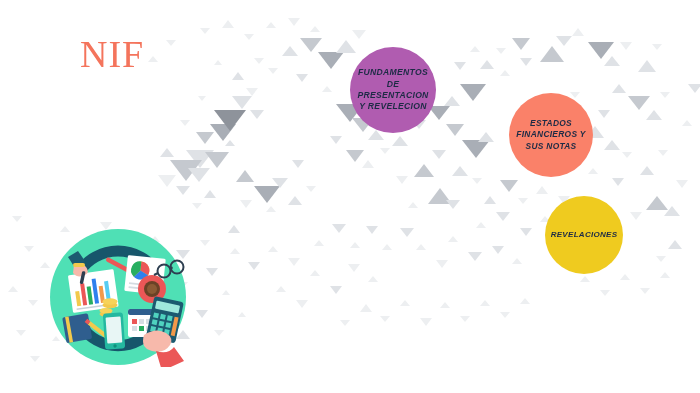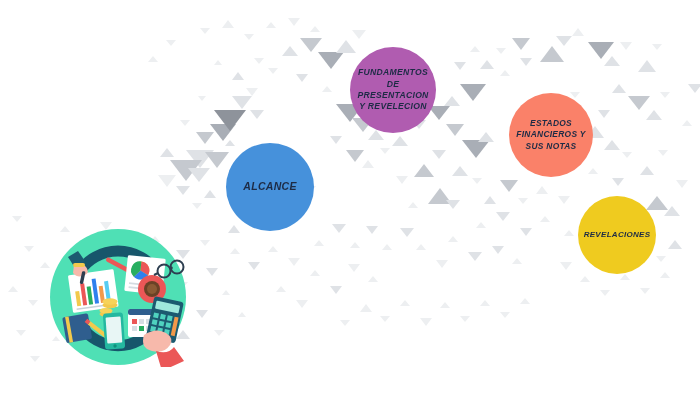--- a/index.html
+++ b/index.html
@@ -29,21 +29,21 @@
 
   #bubble-objetivo{left:233px;top:277px;width:88px;height:88px;background:#46A580;}
   #bubble-objetivo .lbl{font-size:10.5px;}
 
   #bubble-fundamentos{left:350px;top:47px;width:86px;height:86px;background:#B05CB0;}
   #bubble-fundamentos .lbl{font-size:8.6px;}
 
   #bubble-estados{left:509px;top:93px;width:84px;height:84px;background:#FA8169;}
   #bubble-estados .lbl{font-size:8.4px;}
 
-  #bubble-revelaciones{left:578px;top:196px;width:78px;height:78px;background:#EFCB1F;}
+  #bubble-revelaciones{left:545px;top:196px;width:78px;height:78px;background:#EFCB1F;}
   #bubble-revelaciones .lbl{font-size:8px;}
 
   
   #illustration{position:absolute;left:48px;top:227px;width:140px;height:140px;}
 </style>
 </head>
 <body>
 
 <div id="stage">
 
@@ -222,20 +222,21 @@
       <i class="tri" style="left:222px;top:20px;border-left:6px solid transparent;border-right:6px solid transparent;border-bottom:8.100000000000001px solid #EDEFF1;"></i>
       <i class="tri" style="left:244px;top:34px;border-left:5px solid transparent;border-right:5px solid transparent;border-top:6.75px solid #EDEFF1;"></i>
       <i class="tri" style="left:266px;top:22px;border-left:5px solid transparent;border-right:5px solid transparent;border-bottom:6.75px solid #EDEFF1;"></i>
       <i class="tri" style="left:288px;top:18px;border-left:6px solid transparent;border-right:6px solid transparent;border-top:8.100000000000001px solid #EDEFF1;"></i>
       <i class="tri" style="left:310px;top:26px;border-left:5px solid transparent;border-right:5px solid transparent;border-bottom:6.75px solid #EDEFF1;"></i>
       <i class="tri" style="left:166px;top:40px;border-left:5px solid transparent;border-right:5px solid transparent;border-top:6.75px solid #EDEFF1;"></i>
       <i class="tri" style="left:148px;top:56px;border-left:5px solid transparent;border-right:5px solid transparent;border-bottom:6.75px solid #EDEFF1;"></i>
     </div>
 
   <div id="title-block">
+    <div id="nif-title" style="color: rgb(244, 116, 92);">NIF</div>
   </div>
 
   <div id="illustration">
     <svg viewBox="0 0 140 140" width="140" height="140" xmlns="http://www.w3.org/2000/svg">
       <circle cx="70" cy="70" r="68" fill="#4FE0B5"></circle>
 
       <path d="M32 44 A46 46 0 0 1 108 44" fill="none" stroke="#17566B" stroke-width="11" stroke-linecap="round"></path>
       <path d="M34 100 A44 44 0 0 0 106 100" fill="none" stroke="#17566B" stroke-width="11" stroke-linecap="round"></path>
 
       <g transform="rotate(-8 45 62)">
@@ -336,23 +337,20 @@
         <rect x="126" y="88" width="4" height="19" fill="#F2994A"></rect>
       </g>
 
       <g>
         <path d="M96 108 q12 -8 22 -2 q8 5 4 12 q-6 9 -18 6 q-12 -3 -8 -16 Z" fill="#F7B9AB"></path>
         <path d="M108 124 q12 4 18 -4 l10 14 l-22 10 Z" fill="#EB5757"></path>
       </g>
     </svg>
   </div>
 
-  <div class="bubble" id="bubble-alcance" style="background: rgb(70, 145, 219);">
-    <span class="lbl">ALCANCE</span>
-  </div>
 
 
   <div class="bubble" id="bubble-fundamentos" style="background: rgb(176, 92, 176);">
     <span class="lbl">FUNDAMENTOS DE PRESENTACION Y REVELECION</span>
   </div>
 
   <div class="bubble" id="bubble-estados" style="background: rgb(250, 129, 105);">
     <span class="lbl">ESTADOS FINANCIEROS Y SUS NOTAS</span>
   </div>
 

